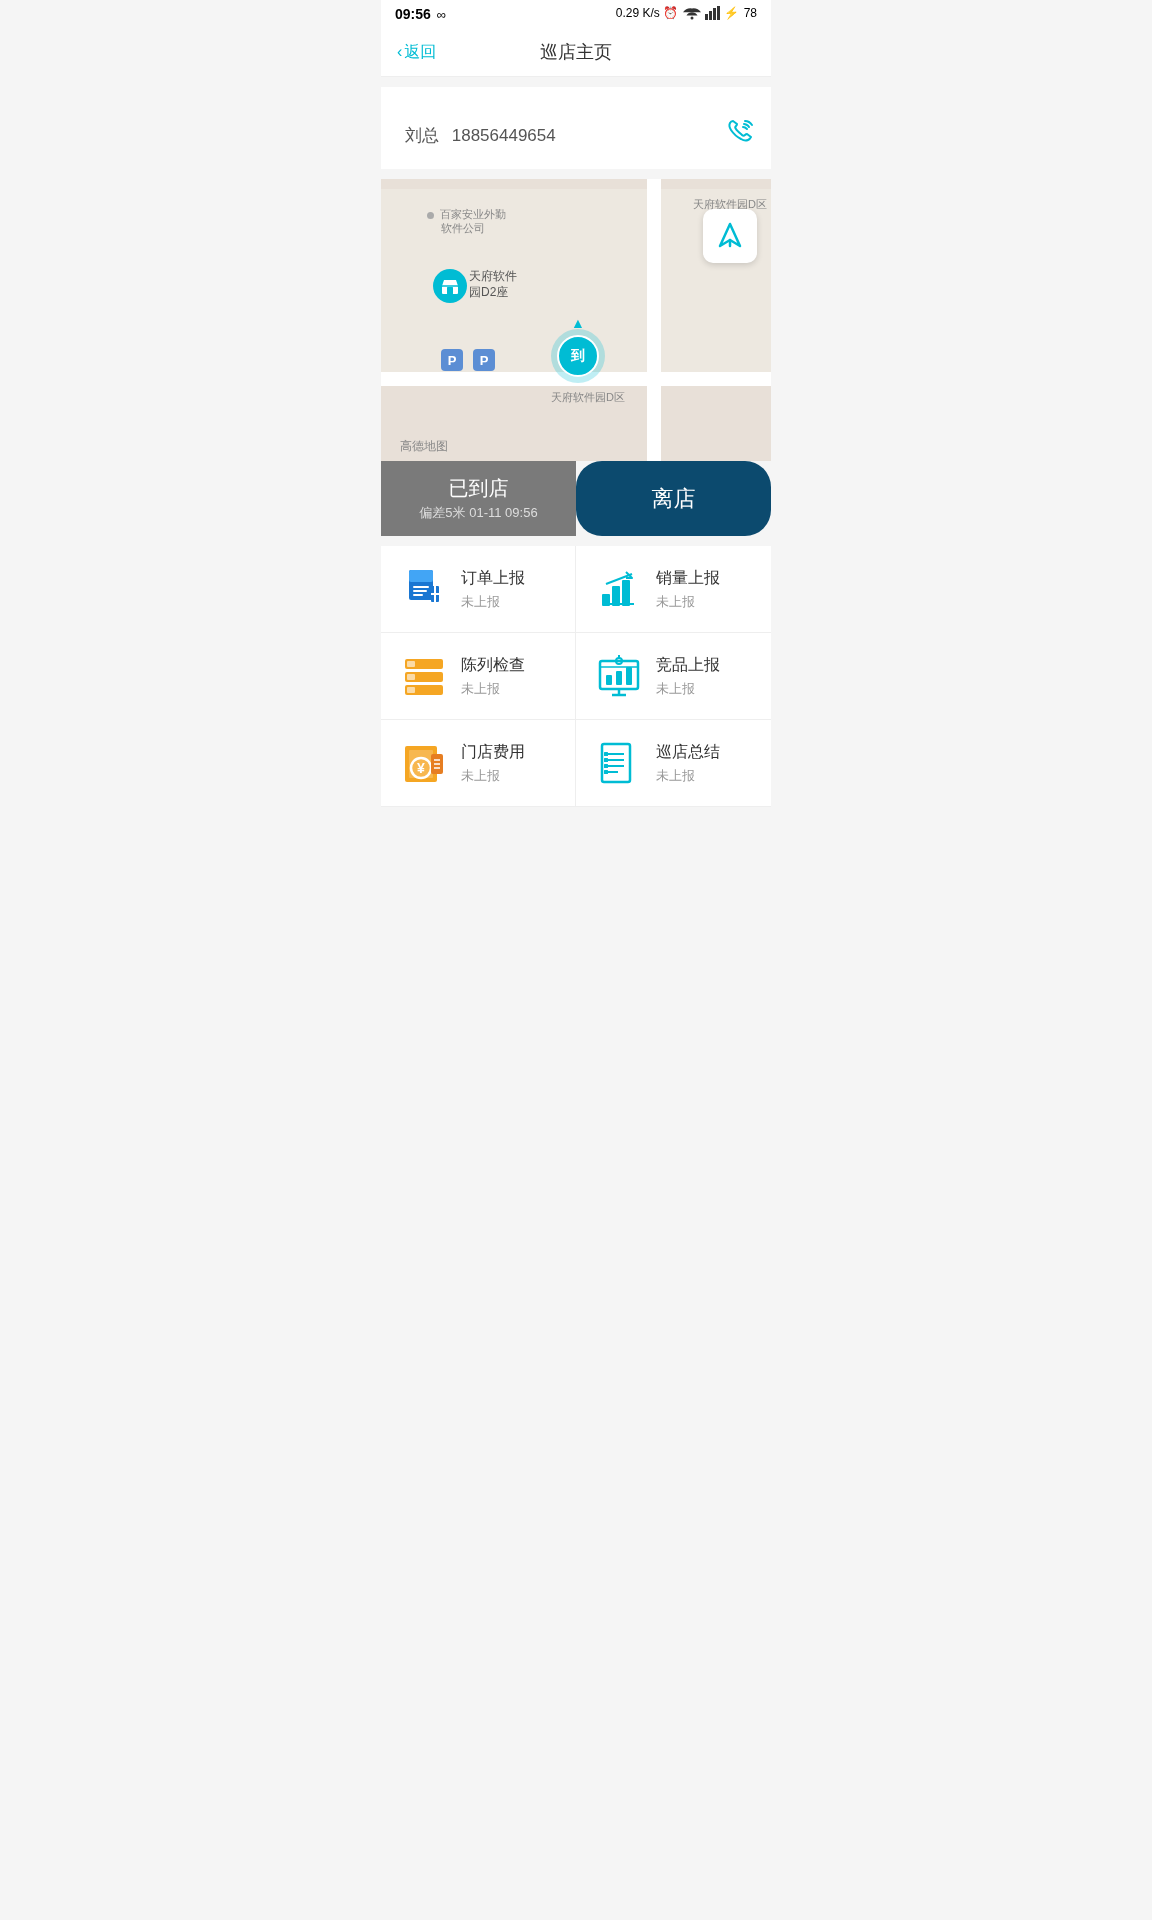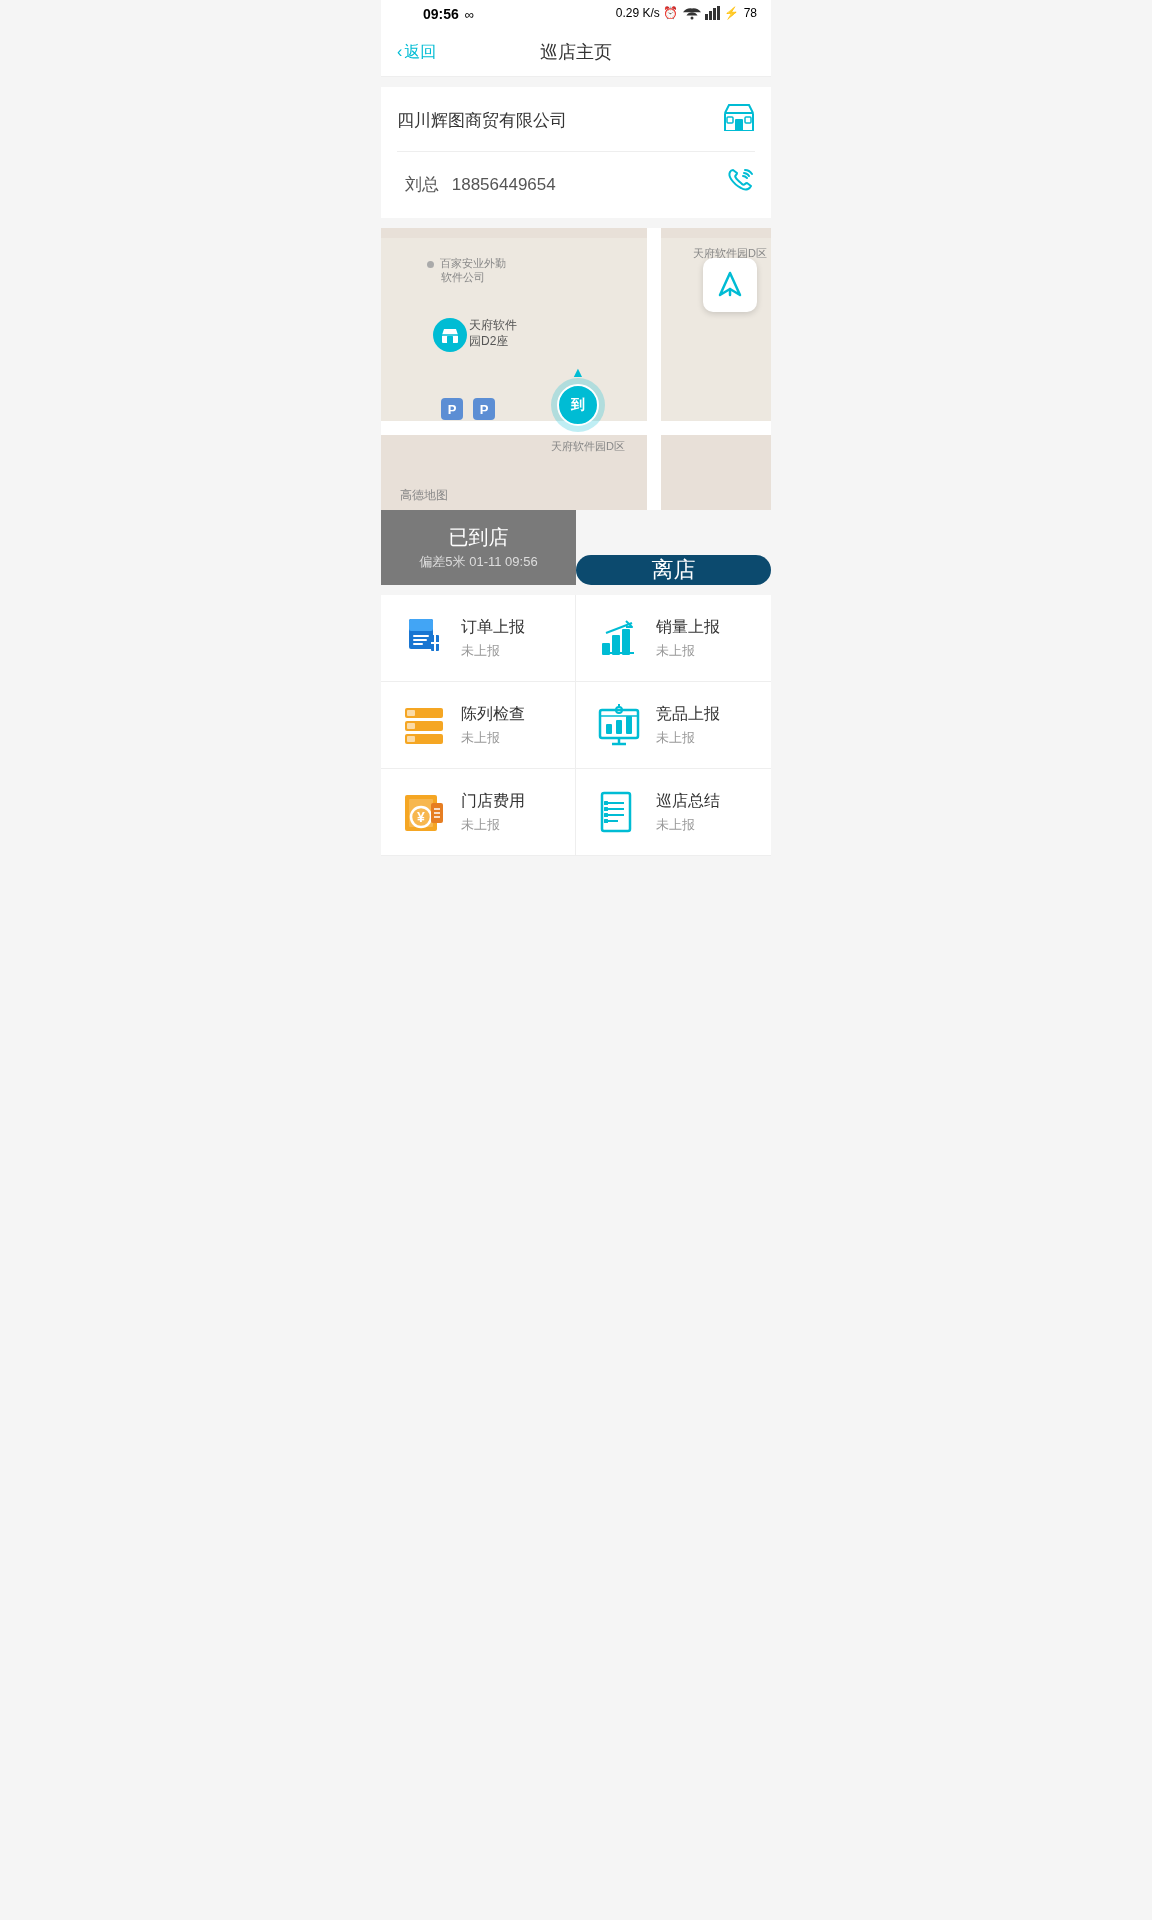--- a/index.html
+++ b/index.html
@@ -17,21 +17,21 @@
     .status-bar {
       background: white;
       display: flex;
       justify-content: space-between;
       align-items: center;
       padding: 8px 14px;
       font-size: 13px;
       font-weight: 500;
       height: 28px;
     }
-    .status-left { display: flex; align-items: center; gap: 6px; margin-left: 28px; }
+    .status-left { display: flex; align-items: center; gap: 6px; }
     .status-right { display: flex; align-items: flex-start; gap: 4px; font-size: 12px; }
     .status-time { font-weight: 600; font-size: 14px; }
 
     
     .nav-bar {
       background: white;
       display: flex;
       align-items: center;
       justify-content: center;
       padding: 12px 16px;
@@ -269,21 +269,20 @@
       bottom: 6px;
       left: 19px;
       font-size: 12px;
       color: #888;
     }
 
     
     .action-row {
       display: flex;
       width: 100%;
-      align-items: flex-end;
     }
     .btn-arrived {
       flex: 1;
       background: rgba(80,80,80,0.75);
       color: white;
       display: flex;
       flex-direction: column;
       align-items: center;
       justify-content: center;
       padding: 14px 0;
@@ -386,33 +385,20 @@
 
 <div class="nav-bar">
   <div class="nav-back">
     <span>‹</span>
     <span>返回</span>
   </div>
   <span class="nav-title">巡店主页</span>
 </div>
 
 <div class="store-info-section">
-  <div class="store-name-row">
-    <span class="store-name">四川辉图商贸有限公司</span>
-    <span class="store-icon">
-      <svg width="32" height="28" viewBox="0 0 32 28">
-        <rect x="2" y="10" width="28" height="18" rx="1" fill="none" stroke="#00bcd4" stroke-width="2"></rect>
-        <path d="M2 10 L6 2 h20 l4 8" fill="none" stroke="#00bcd4" stroke-width="2"></path>
-        <line x1="2" y1="10" x2="30" y2="10" stroke="#00bcd4" stroke-width="2"></line>
-        <rect x="12" y="16" width="8" height="12" fill="#00bcd4" rx="1"></rect>
-        <rect x="4" y="14" width="6" height="6" rx="1" fill="none" stroke="#00bcd4" stroke-width="1.5"></rect>
-        <rect x="22" y="14" width="6" height="6" rx="1" fill="none" stroke="#00bcd4" stroke-width="1.5"></rect>
-      </svg>
-    </span>
-  </div>
   <div class="store-contact-row">
     <div class="store-contact">
       <span>刘总</span>
       <span>18856449654</span>
     </div>
     <span class="phone-icon">
       <svg width="30" height="30" viewBox="0 0 30 30">
         <path d="M8 4C8 4 6 4 5 6C4 8 4 10 6 13C8 16 12 20 16 22C19 24 21 24 23 23C25 22 26 20 26 20L22 17C22 17 21 17 20 18C19 19 18 19 17 18C16 17 12 14 11 12C10 11 10 10 11 9C12 8 12 7 12 7L8 4Z" fill="none" stroke="#00bcd4" stroke-width="2" stroke-linejoin="round"></path>
         <path d="M20 4C22 4 25 5 27 8" fill="none" stroke="#00bcd4" stroke-width="2" stroke-linecap="round"></path>
         <path d="M19 7C20 7 23 8 24 10" fill="none" stroke="#00bcd4" stroke-width="2" stroke-linecap="round"></path>

